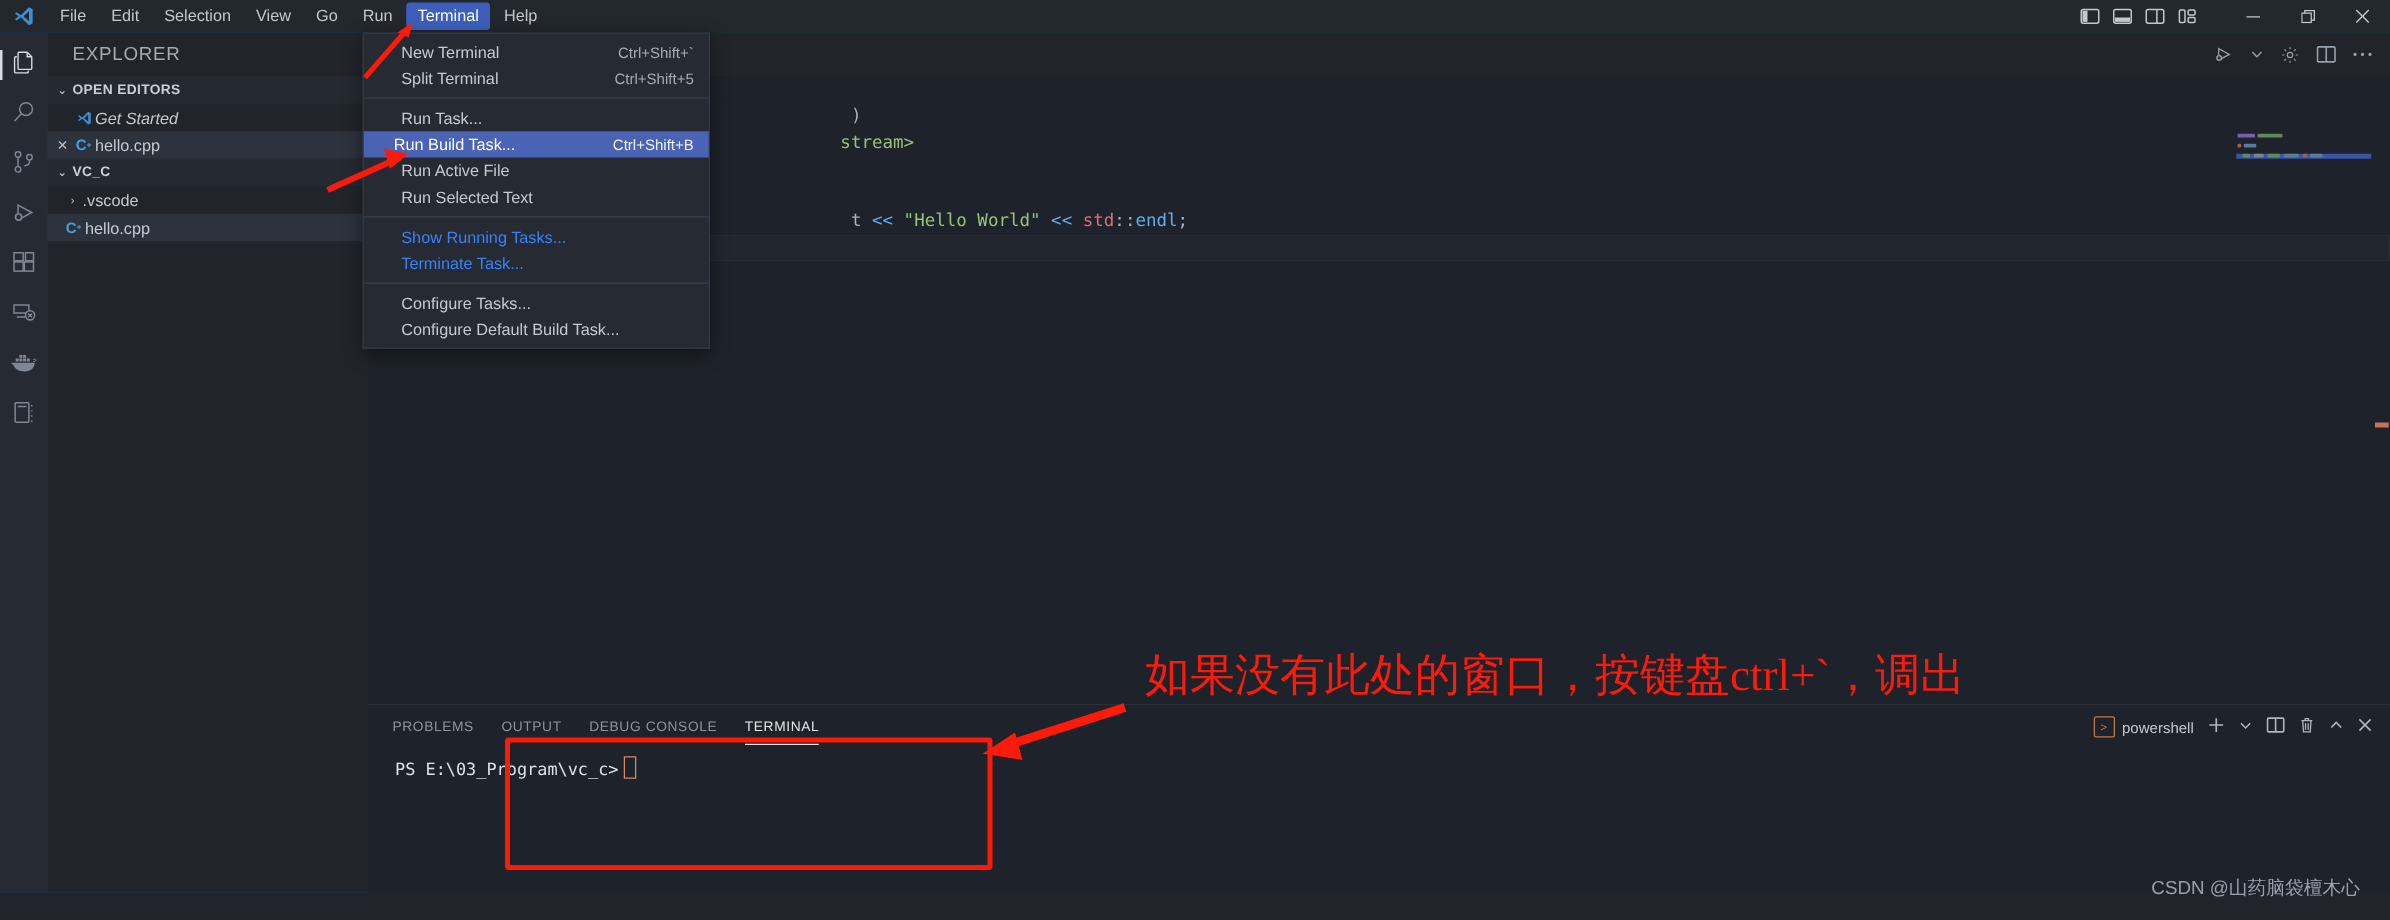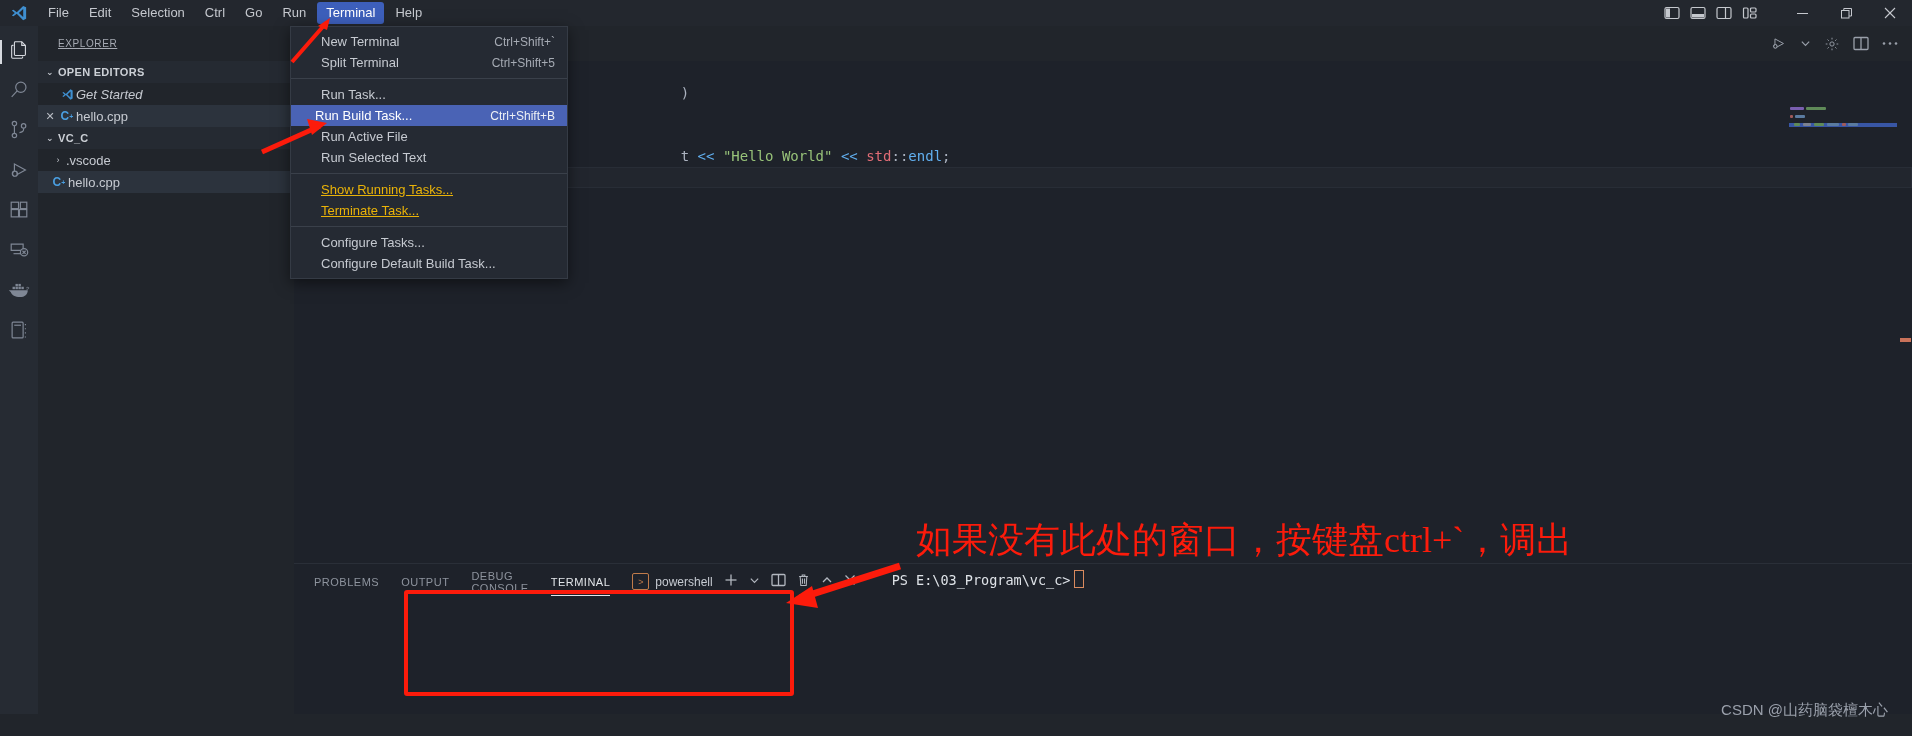--- a/index.html
+++ b/index.html
@@ -38,22 +38,22 @@
     width:38px;flex:0 0 38px;background:#262b33;display:flex;flex-direction:column;align-items:center;
     padding-top:6px;
   }
   .act{width:38px;height:40px;display:flex;align-items:center;justify-content:center;color:#7f8795;position:relative;}
   .act.active{color:#d7dae0;}
   .act.active:before{content:"";position:absolute;left:0;top:8px;bottom:8px;width:2px;background:#d7dae0;}
 
   
   .sidebar{width:256px;flex:0 0 256px;background:#21252b;display:flex;flex-direction:column;}
   .sidebar-title{
-    height:35px;display:flex;align-items:center;padding-left:20px;font-size:10px;letter-spacing:.6px;
-    color:#a6aab3;text-transform:uppercase;text-decoration:underline;
+    height:35px;display:flex;align-items:center;padding-left:20px;font-size:15px;letter-spacing:.6px;
+    color:#a6aab3;text-transform:uppercase;
   }
   .section-head{
     height:22px;display:flex;align-items:center;font-size:11px;font-weight:bold;letter-spacing:.3px;
     color:#ccd0d6;padding-left:4px;background:#252a32;
   }
   .twisty{width:16px;text-align:center;font-size:9px;color:#c2c6cd;}
   .row{height:22px;display:flex;align-items:center;font-size:13px;color:#c6cad1;padding-left:4px;}
   .row.sel{background:#2c333d;}
   .fi{width:18px;display:flex;align-items:center;justify-content:center;flex:0 0 18px;}
   .cpp-icon{color:#4a9ee0;font-size:12px;font-weight:bold;}
@@ -81,21 +81,21 @@
   .k-blue{color:#61afef;}
   .k-red{color:#e06c75;}
   .k-plain{color:#abb2bf;}
   .minimap{position:absolute;right:14px;top:0;width:110px;height:100%;}
   .mm-line{position:absolute;height:3px;border-radius:1px;}
   .mm-sel{position:absolute;height:4px;background:#3d5fbb;opacity:.85;}
   .editor-scrollbar-v{position:absolute;right:0;top:0;width:14px;height:100%;}
   .editor-overview-mark{position:absolute;right:1px;width:11px;height:4px;background:#c9725a;}
 
   
-  .panel{flex:0 0 150px;background:#1e222a;display:flex;flex-direction:row;border-top:1px solid #2a2f38;position:relative;}
+  .panel{flex:0 0 150px;background:#1e222a;display:flex;flex-direction:column;border-top:1px solid #2a2f38;position:relative;}
   .panel-head{height:35px;flex:0 0 35px;display:flex;align-items:center;padding-left:20px;}
   .ptab{font-size:11px;letter-spacing:.5px;color:#8e949e;text-transform:uppercase;margin-right:22px;position:relative;padding:9px 0 8px;}
   .ptab.active{color:#e3e6ea;}
   .ptab.active:after{content:"";position:absolute;left:0;right:0;bottom:0;height:1px;background:#e3e6ea;}
   .panel-actions{margin-left:auto;display:flex;align-items:center;gap:11px;padding-right:14px;color:#b2b7bf;font-size:13px;}
   .term-chip{display:flex;align-items:center;gap:6px;font-size:12px;color:#c6cad1;}
   .term-chip .box{
     width:15px;height:15px;border:1px solid #c07b4a;border-radius:2px;color:#c07b4a;font-size:9px;
     display:flex;align-items:center;justify-content:center;
   }
@@ -105,21 +105,21 @@
   
   .statusbar{height:22px;flex:0 0 22px;background:#21252b;}
 
   
   .dropdown{
     position:absolute;left:290px;top:26px;width:276px;background:#252a33;
     border:1px solid #353b45;box-shadow:0 4px 14px rgba(0,0,0,.5);z-index:40;padding:4px 0;
   }
   .mrow{height:21px;display:flex;align-items:center;padding:0 12px 0 30px;font-size:13px;color:#c6cad1;white-space:nowrap;}
   .mrow.hl{background:#4a63b5;color:#ffffff;padding-left:24px;}
-  .mrow.disabled{color:#eab308;text-decoration:underline;}
+  .mrow.disabled{color:#3b82f6;}
   .mrow .label{flex:0 0 auto;}
   .mrow .keys{margin-left:auto;font-size:12px;color:#a6abb4;padding-left:30px;}
   .mrow.hl .keys{color:#eef1f5;}
   .msep{height:1px;background:#3a404a;margin:5px 0;}
 
   
   .annot-layer{position:absolute;inset:0;pointer-events:none;z-index:60;}
   .annot-text{
     position:absolute;color:#fc1b0b;font-size:36px;line-height:1;white-space:nowrap;
     font-family:Liberation Serif, serif;
@@ -135,21 +135,21 @@
   <div class="titlebar">
     <div class="vsc-logo">
       <svg width="18" height="18" viewBox="0 0 24 24">
         <path d="M17.5 2.5 9 11 4.6 7.6 2.5 8.8 6.4 12l-3.9 3.2 2.1 1.2L9 13l8.5 8.5 4-1.9V4.4l-4-1.9zM17.6 6.6v10.8L11.8 12l5.8-5.4z" fill="#3f8fd0"></path>
       </svg>
     </div>
     <div class="menubar">
       <div class="menu-item">File</div>
       <div class="menu-item">Edit</div>
       <div class="menu-item">Selection</div>
-      <div class="menu-item">Ctrl</div>
+      <div class="menu-item">View</div>
       <div class="menu-item">Go</div>
       <div class="menu-item">Run</div>
       <div class="menu-item active">Terminal</div>
       <div class="menu-item">Help</div>
     </div>
     <div class="title-right">
       <div class="layout-icons">
         <div class="li">
           <svg width="16" height="14" viewBox="0 0 16 14">
               <rect x="1" y="1.5" width="14" height="11" rx="1.5" fill="none" stroke="#c5c8ce" stroke-width="1.2"></rect>
@@ -365,20 +365,21 @@
               </svg>
           </span>
         </div>
       </div>
 
       <div class="breadcrumbs"></div>
 
       <div class="editor">
         <div class="code">
           <div class="cline"><span class="k-plain">                                       )</span></div>
+          <div class="cline"><span class="k-green">                                      stream&gt;</span></div>
           <div class="cline"></div>
           <div class="cline"></div>
           <div class="cline"><span class="k-plain">                                       t </span><span class="k-blue">&lt;&lt; </span><span class="k-green">"Hello World" </span><span class="k-blue">&lt;&lt; </span><span class="k-red">std</span><span class="k-plain">::</span><span class="k-blue">endl</span><span class="k-plain">;</span></div>
           <div class="cline current"></div>
         </div>
 
         <div class="minimap">
           <div class="mm-line" style="left:2px;top:24px;width:14px;background:#7a5fb0;"></div>
           <div class="mm-line" style="left:18px;top:24px;width:20px;background:#5f8a58;"></div>
           <div class="mm-line" style="left:2px;top:32px;width:3px;background:#a05a5a;"></div>

